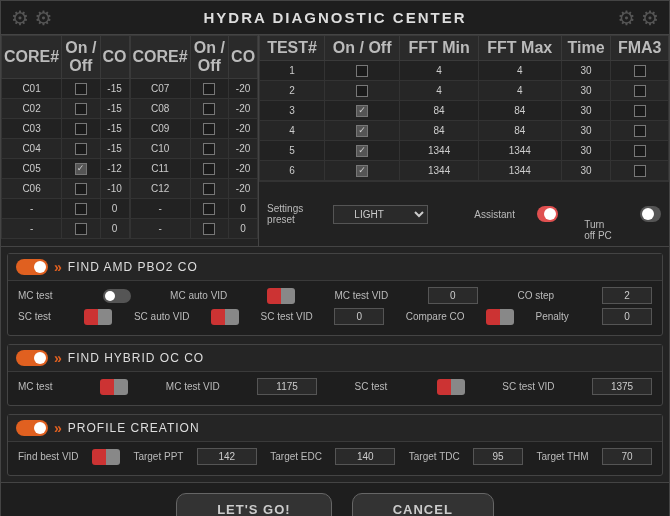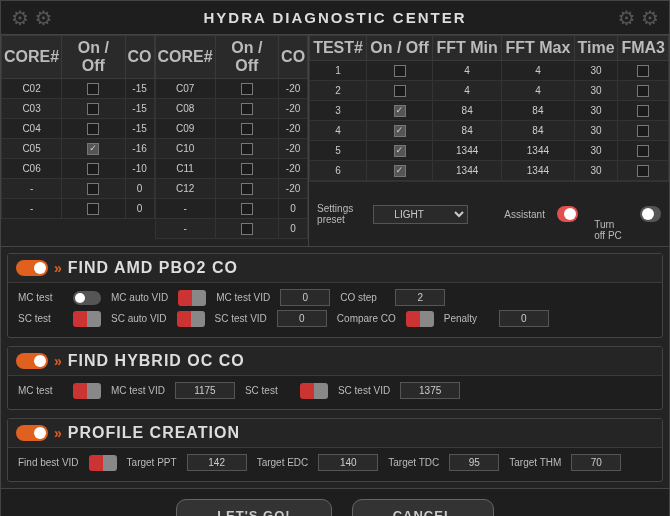--- a/index.html
+++ b/index.html
@@ -93,21 +93,21 @@
       left: 1px;
     }
 
     
     .settings-row {
       display: flex;
       align-items: center;
       padding: 5px 8px;
       background: #222;
       border-top: 1px solid #333;
-      gap: 12px;
+      gap: 22px;
       font-size: 10px;
     }
     .settings-label { color: #bbb; }
     .preset-select {
       background: #2a2a2a;
       color: #ccc;
       border: 1px solid #555;
       padding: 2px 16px;
       font-size: 10px;
       cursor: pointer;
@@ -149,22 +149,22 @@
     }
     .section-header {
       display: flex;
       align-items: center;
       padding: 5px 8px;
       background: #252525;
       border-bottom: 1px solid #3a3a3a;
       gap: 6px;
     }
     .section-title {
-      font-size: 16px;
-      font-weight: bold;
+      font-size: 12px;
+      font-weight: normal;
       color: #ddd;
       letter-spacing: 1px;
     }
     .section-body {
       padding: 6px 10px;
     }
 
     
     .arrow-icon {
       color: #e06020;
@@ -172,20 +172,21 @@
       font-size: 14px;
     }
 
     
     .form-row {
       display: flex;
       align-items: center;
       gap: 10px;
       margin-bottom: 4px;
       flex-wrap: wrap;
+      justify-content: space-between;
     }
     .form-label {
       color: #bbb;
       min-width: 45px;
       font-size: 10px;
     }
     .form-input {
       background: #2a2a2a;
       border: 1px solid #555;
       color: #ccc;
@@ -275,20 +276,27 @@
       <div class="table-half">
         <table>
           <thead>
             <tr>
               <th>CORE#</th>
               <th>On / Off</th>
               <th>CO</th>
             </tr>
           </thead>
           <tbody id="left-table-body">
+          <tr>
+      <td>C01</td>
+      <td>
+        <span class="checkbox-cell "></span>
+      </td>
+      <td>-15</td>
+    </tr>
               <tr>
       <td>C02</td>
       <td>
         <span class="checkbox-cell "></span>
       </td>
       <td>-15</td>
     </tr>
               <tr>
       <td>C03</td>
       <td>
@@ -301,21 +309,21 @@
       <td>
         <span class="checkbox-cell "></span>
       </td>
       <td>-15</td>
     </tr>
               <tr>
       <td>C05</td>
       <td>
         <span class="checkbox-cell checked"></span>
       </td>
-      <td>-16</td>
+      <td>-12</td>
     </tr>
               <tr>
       <td>C06</td>
       <td>
         <span class="checkbox-cell "></span>
       </td>
       <td>-10</td>
     </tr>
               <tr>
       <td>-</td>

